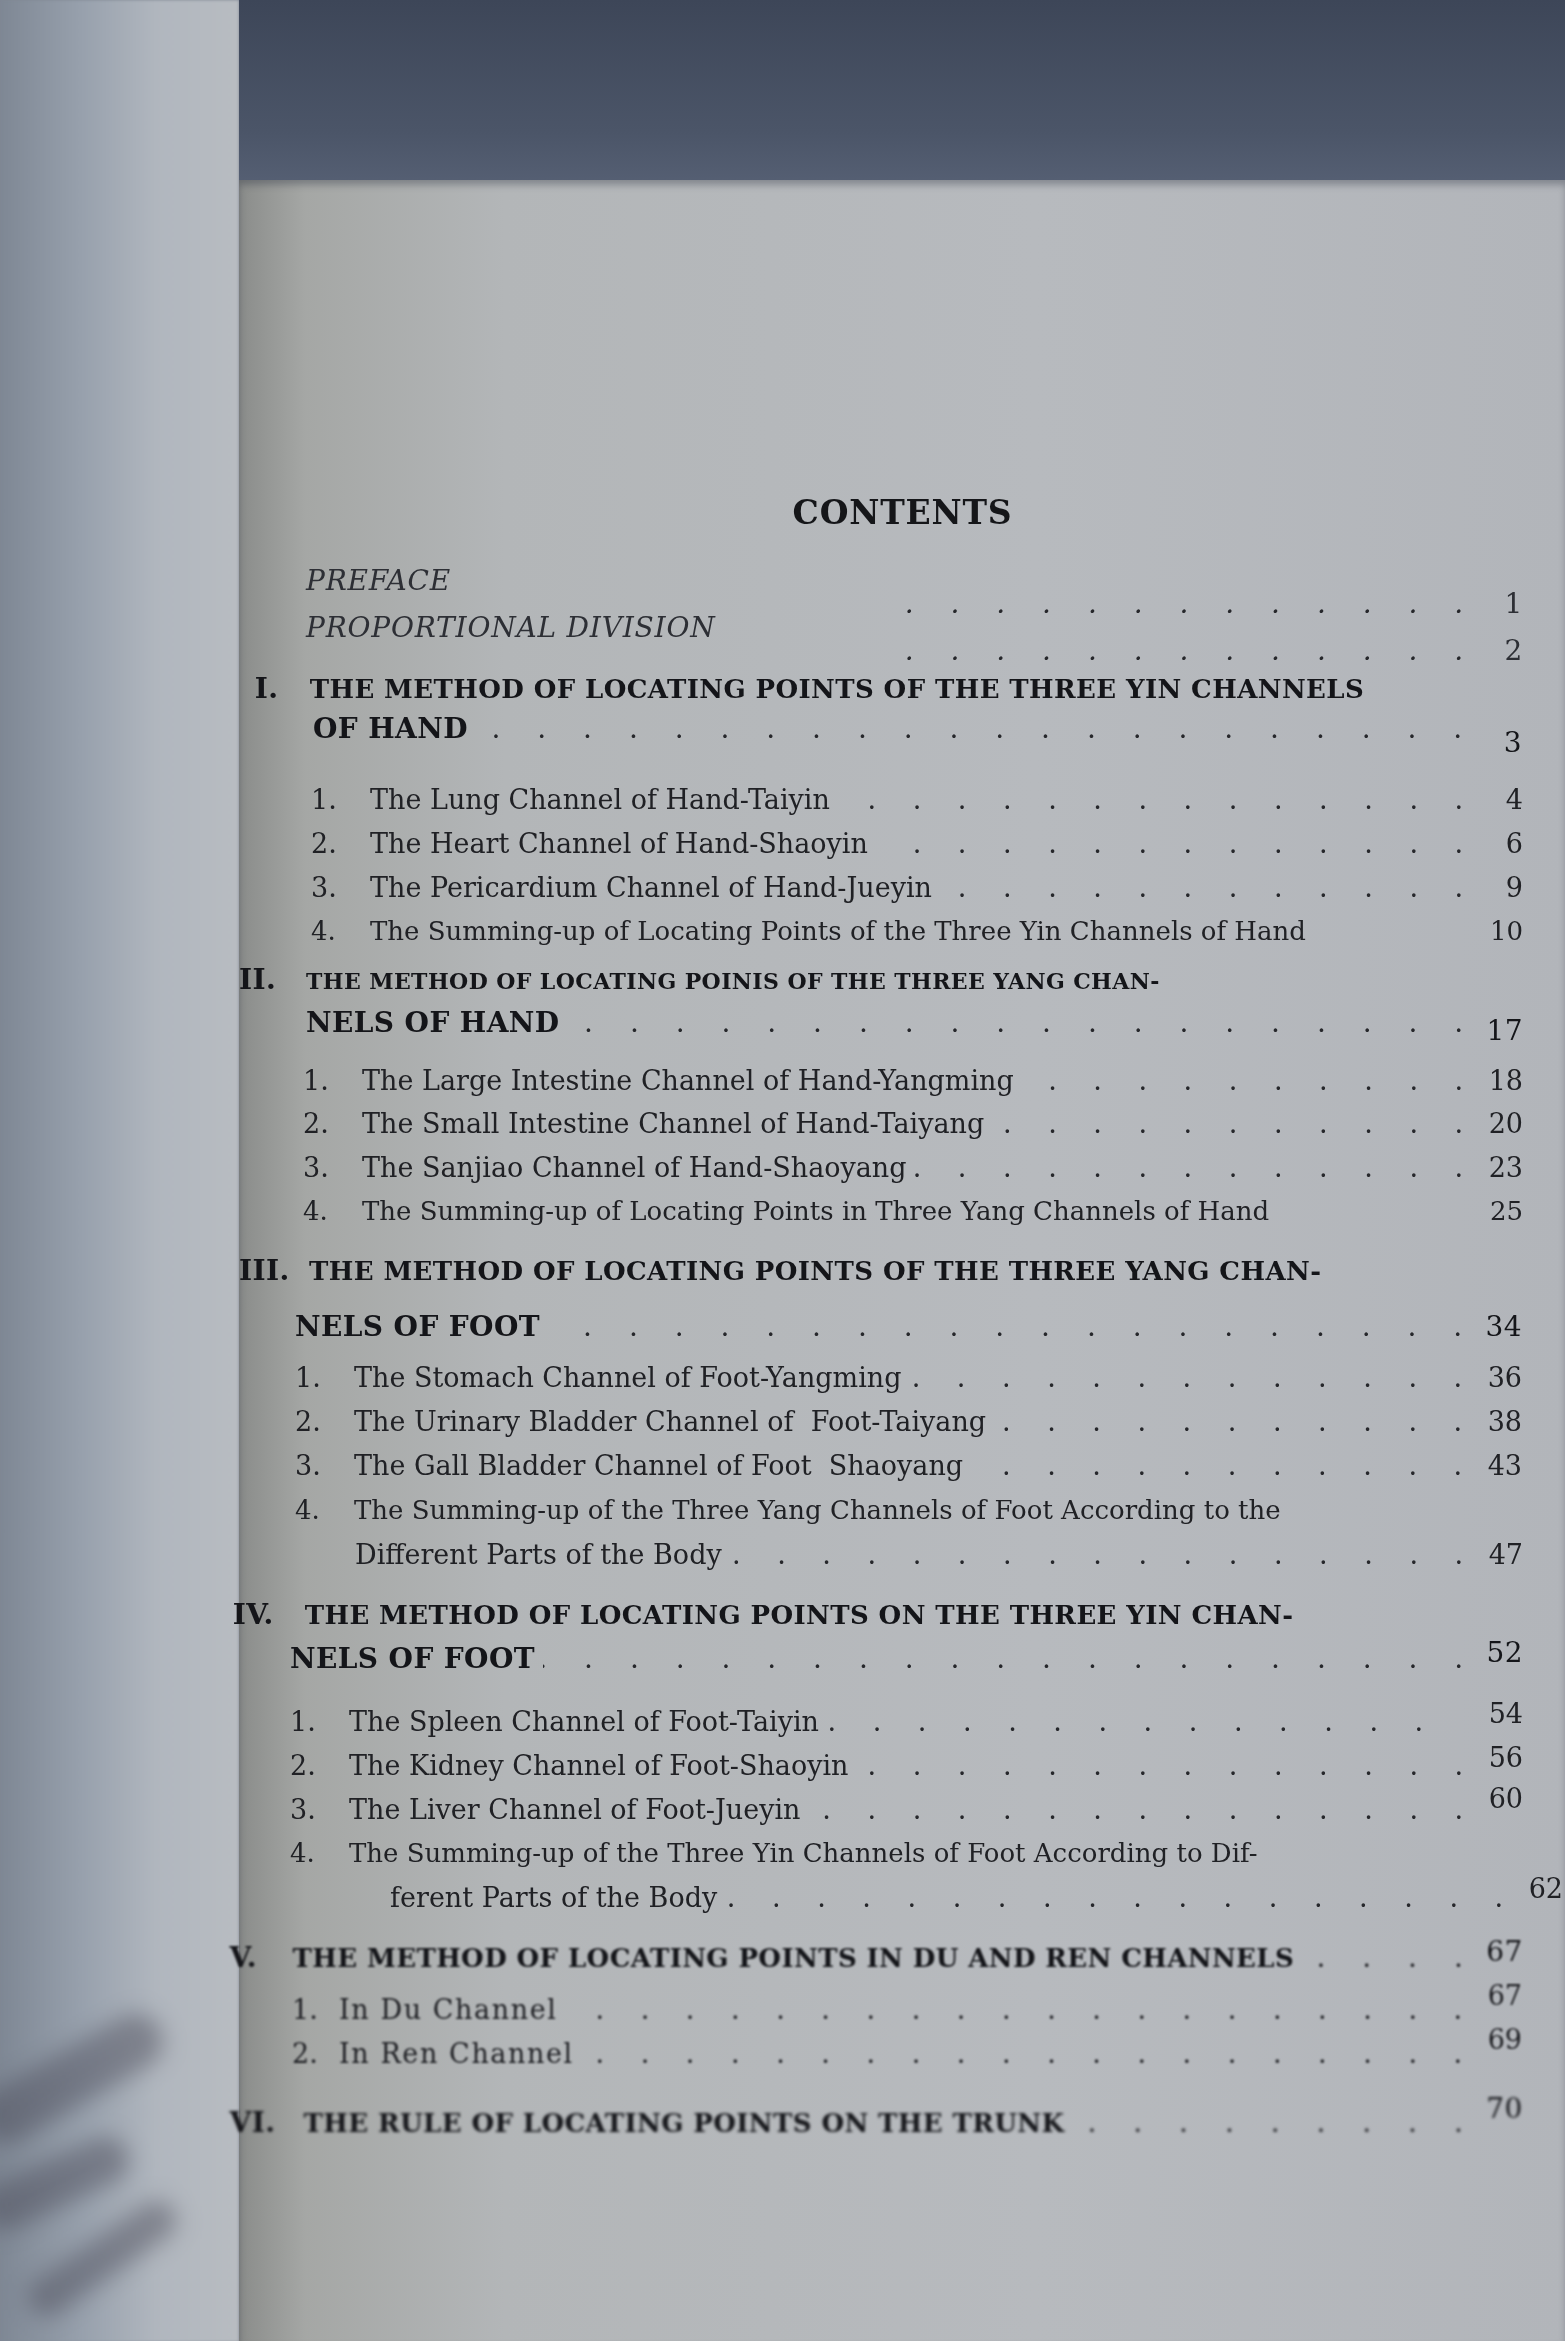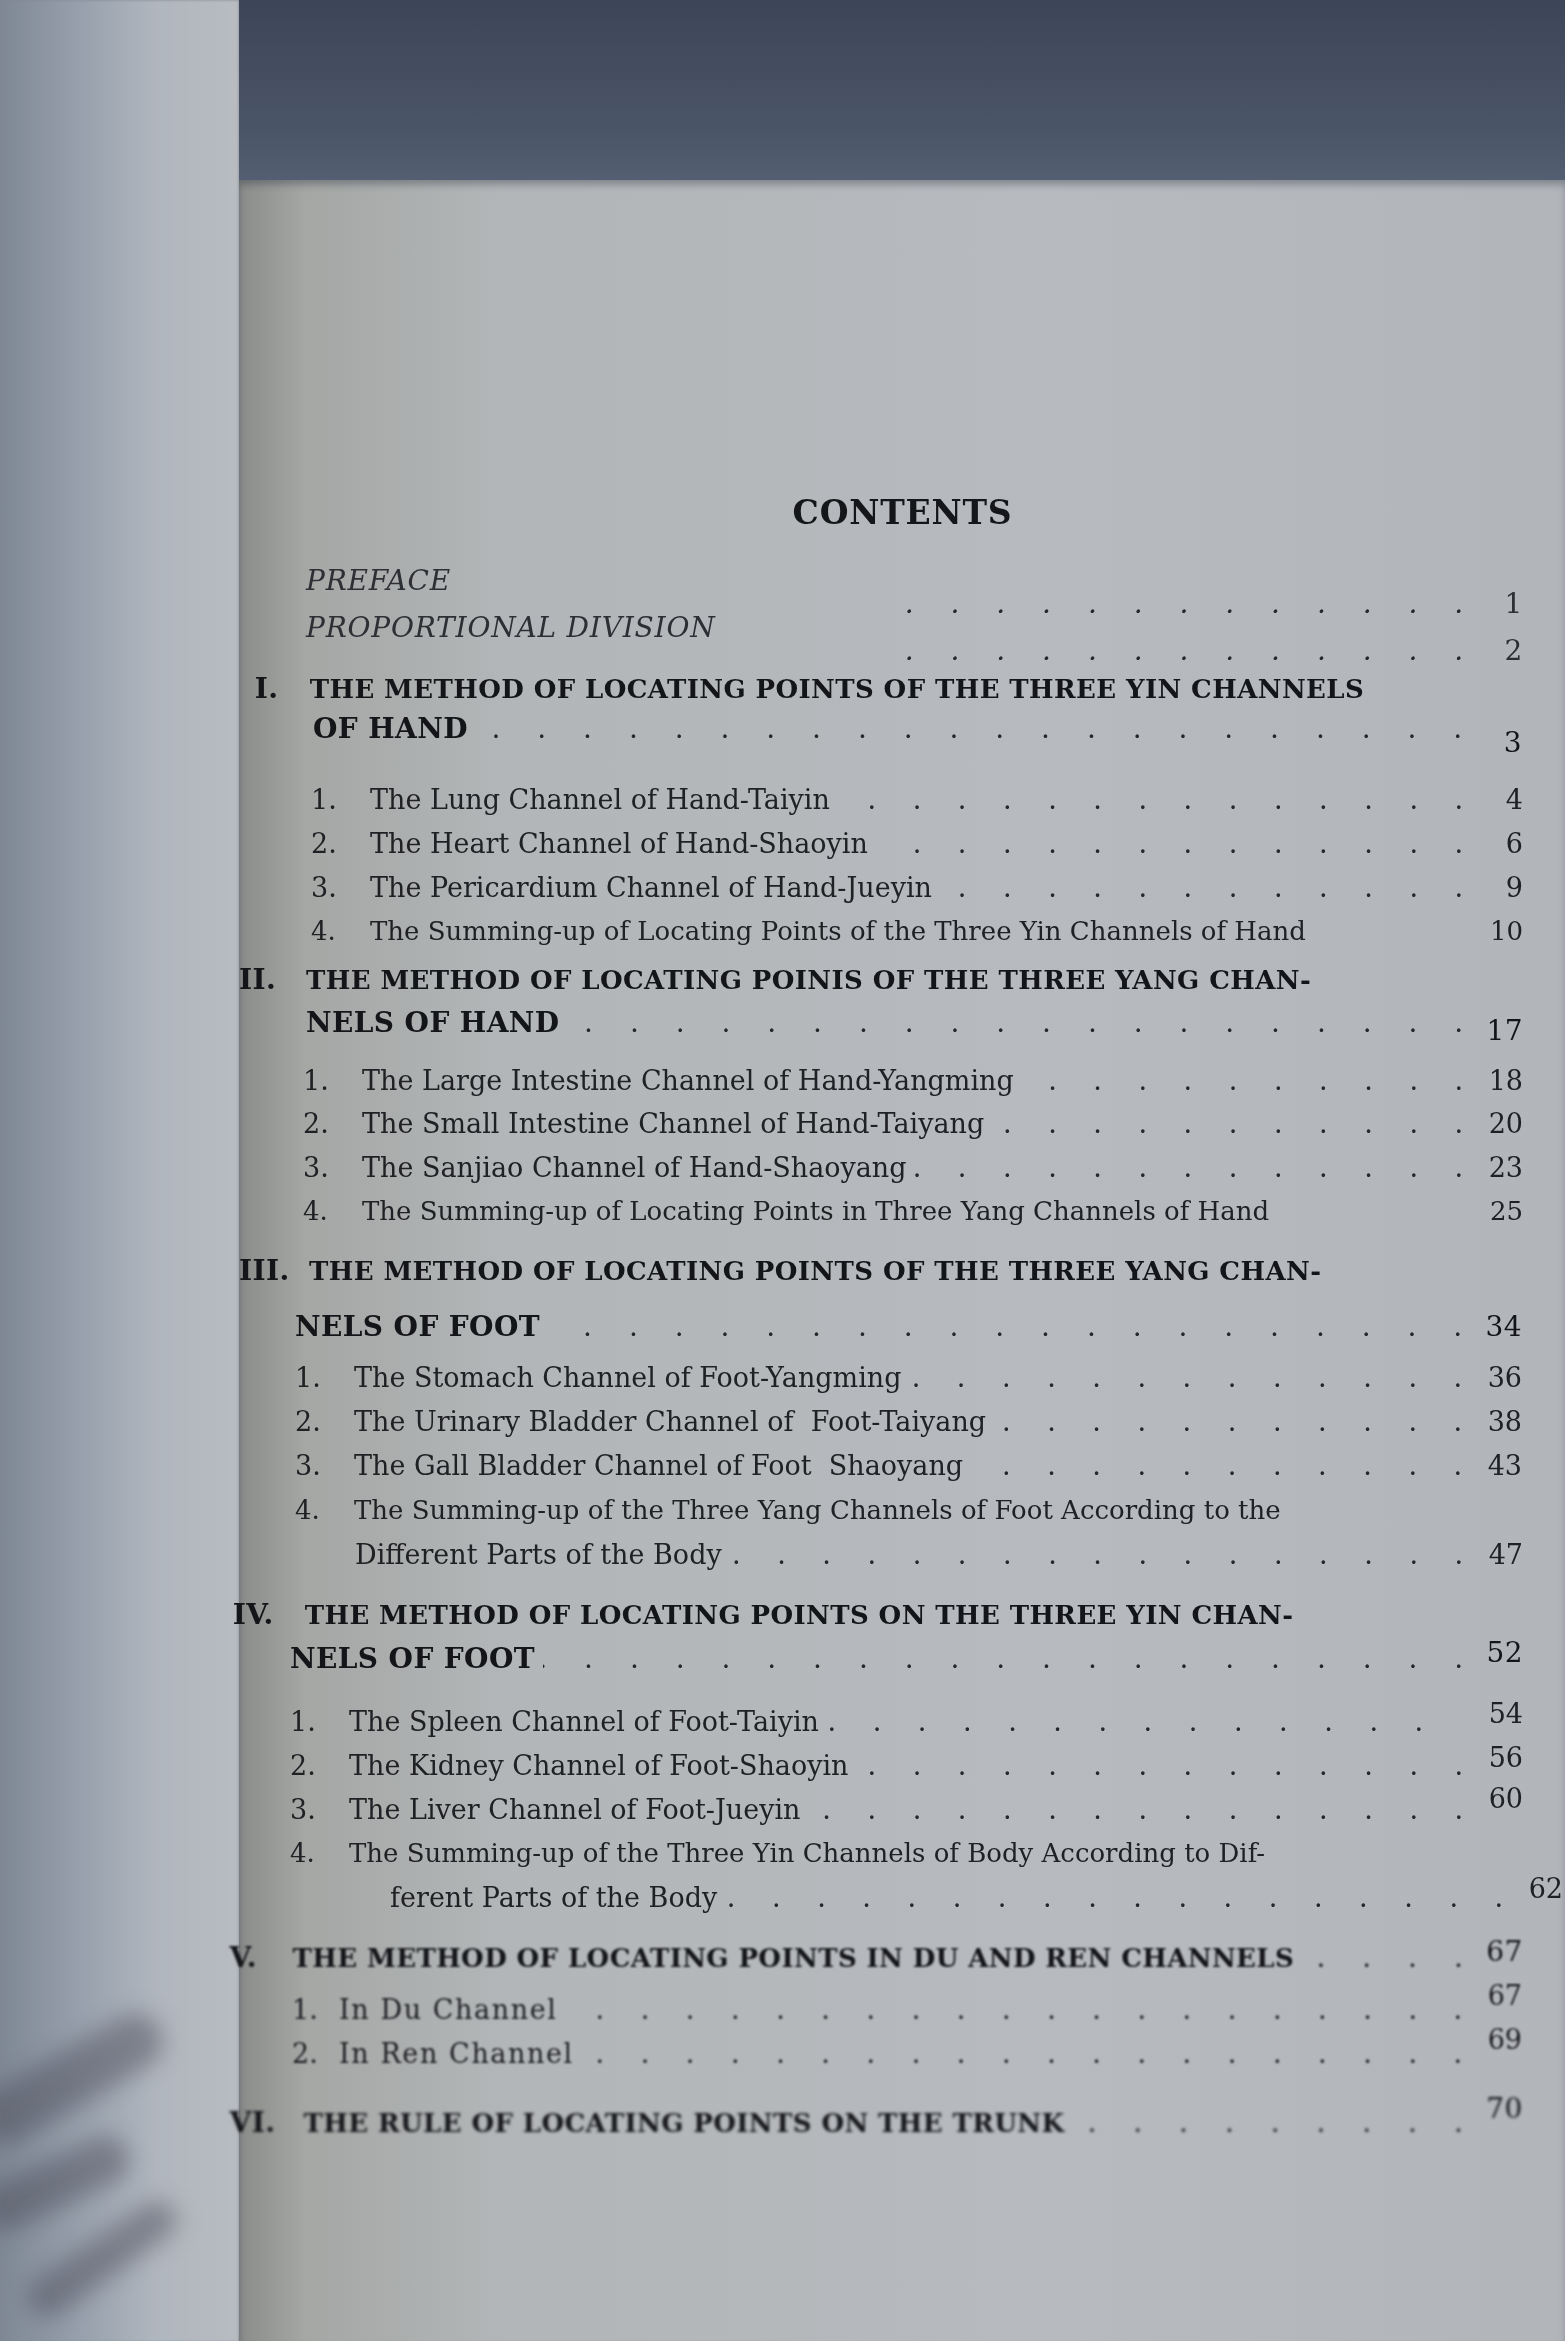--- a/index.html
+++ b/index.html
@@ -168,21 +168,21 @@
     </div>
     <div class="row section" style="left:72px; top:736px; width:1212px; font-size:26px;">
       <span class="num" style="width:59px;">4.</span>
       <span class="label">The Summing-up of Locating Points of the Three Yin Channels of Hand</span>
       <span class="dots"></span>
       <span class="page-no">10</span>
     </div>
 
     <div class="row chapter" style="left:0px; top:783px; width:1284px;">
       <span class="num" style="width:67px;">II.</span>
-      <span class="label" style="font-size:26px;">THE METHOD OF LOCATING POINIS OF THE THREE YANG CHAN-</span>
+      <span class="label" style="font-size:22px;">THE METHOD OF LOCATING POINIS OF THE THREE YANG CHAN-</span>
     </div>
     <div class="row chapter" style="left:67px; top:826px; width:1217px;">
       <span class="label">NELS OF HAND</span>
       <span class="dots" style="font-weight:normal;">. . . . . . . . . . . . . . . . . . . . . . . . . . . . . . . . . . . . . . . . . . . . . .</span>
       <span class="page-no" style="font-weight:normal; position:relative; top:7.8px;">17</span>
     </div>
 
     <div class="row section" style="left:64px; top:885px; width:1220px;">
       <span class="num" style="width:59px;">1.</span>
       <span class="label">The Large Intestine Channel of Hand-Yangming</span>
@@ -269,21 +269,21 @@
       <span class="page-no" style="position:relative; top:-7.8px;">56</span>
     </div>
     <div class="row section blur1" style="left:51px; top:1614px; width:1233px;">
       <span class="num" style="width:59px;">3.</span>
       <span class="label">The Liver Channel of Foot-Jueyin</span>
       <span class="dots">. . . . . . . . . . . . . . . . . . . . . . . . . . . . . . . . . . . . . . . . . . . . . .</span>
       <span class="page-no" style="position:relative; top:-11px;">60</span>
     </div>
     <div class="row section blur1" style="left:51px; top:1658px; width:1233px; font-size:26px;">
       <span class="num" style="width:59px;">4.</span>
-      <span class="label">The Summing-up of the Three Yin Channels of Body According to Dif-</span>
+      <span class="label">The Summing-up of the Three Yin Channels of Foot According to Dif-</span>
     </div>
     <div class="row section blur1" style="left:110px; top:1702px; width:1173px;margin-left:41px;">
       <span class="label">ferent Parts of the Body</span>
       <span class="dots">. . . . . . . . . . . . . . . . . . . . . . . . . . . . . . . . . . . . . . . . . . . . . .</span>
       <span class="page-no" style="position:relative; top:-9.4px;">62</span>
     </div>
 
     <div class="row chapter blur2" style="left:-9.4px; top:1761px; width:1293px;">
       <span class="num" style="width:63px;">V.</span>
       <span class="label" style="font-size:26px;">THE METHOD OF LOCATING POINTS IN DU AND REN CHANNELS</span>

